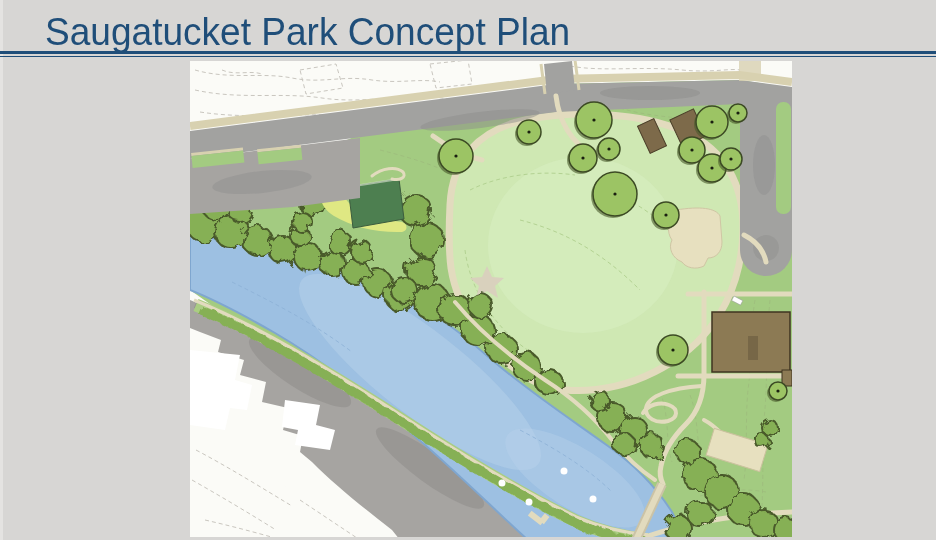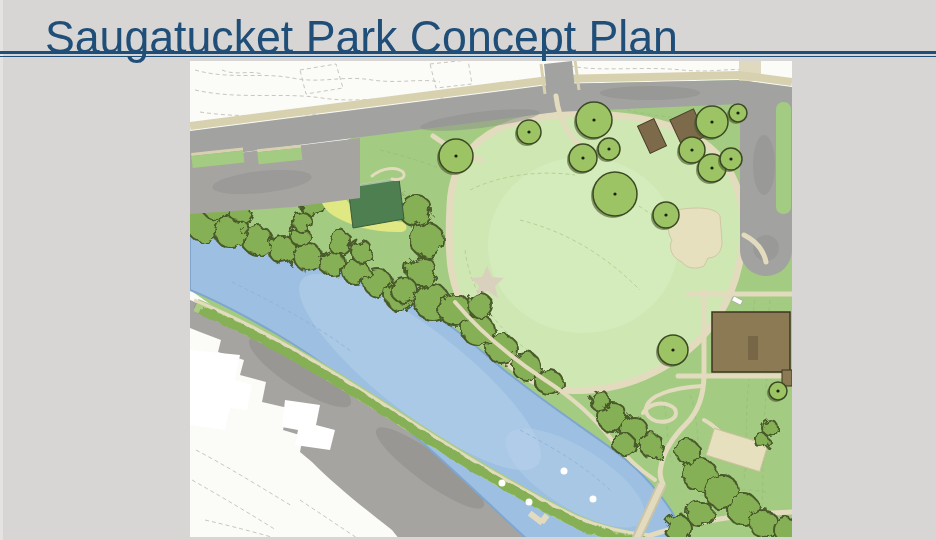--- a/index.html
+++ b/index.html
@@ -10,21 +10,21 @@
     --pond:#9dc0e2; --pond-light:#b8d1ea; --pond-edge:#7fa6cf; --pond-contour:#8cb0d6;
     --road:#a2a2a0; --road-dark:#8d8d8b; --sidewalk:#d8d1b0; --path:#e2dbbe; --path-dark:#cbc3a6;
     --sand:#dfe883; --green-roof:#4d7f50; --pavilion-brown:#7d6a4a;
     --building-brown:#8c7a54; --building-edge:#3f3420; --building-tan:#e7e0bf;
     --parking:#a6a4a1; --parking-dark:#8a8885; --white:#ffffff;
   }
   html,body{margin:0;padding:0;}
   body{font-family:"Liberation Sans",sans-serif;}
   .slide{position:relative;width:936px;height:540px;background:var(--background);overflow:hidden;}
   .slide-edge{position:absolute;left:0;top:0;width:3px;height:540px;background:var(--slide-edge);}
-  .slide-title{position:absolute;left:45px;top:12px;font-size:47px;line-height:1.05;color:var(--title);
+  .slide-title{position:absolute;left:45px;top:12px;font-size:39px;line-height:1.05;color:var(--title);
     white-space:nowrap;letter-spacing:0px;}
   .slide-title span{display:inline-block;transform:scaleX(.95);transform-origin:left center;}
   .title-rule{position:absolute;left:0;top:51px;width:936px;}
   .title-rule .thick{height:3px;background:var(--rule);}
   .title-rule .gap{height:2px;}
   .title-rule .thin{height:1px;background:var(--rule);}
   .map{position:absolute;left:190px;top:61px;width:602px;height:476px;background:var(--map-white);}
   .map svg{display:block;}
   .dash{fill:none;stroke:var(--contour);stroke-width:1;stroke-dasharray:4 3;}
   .dashg{fill:none;stroke:var(--contour-green);stroke-width:1;stroke-dasharray:4 3;opacity:.85;}

